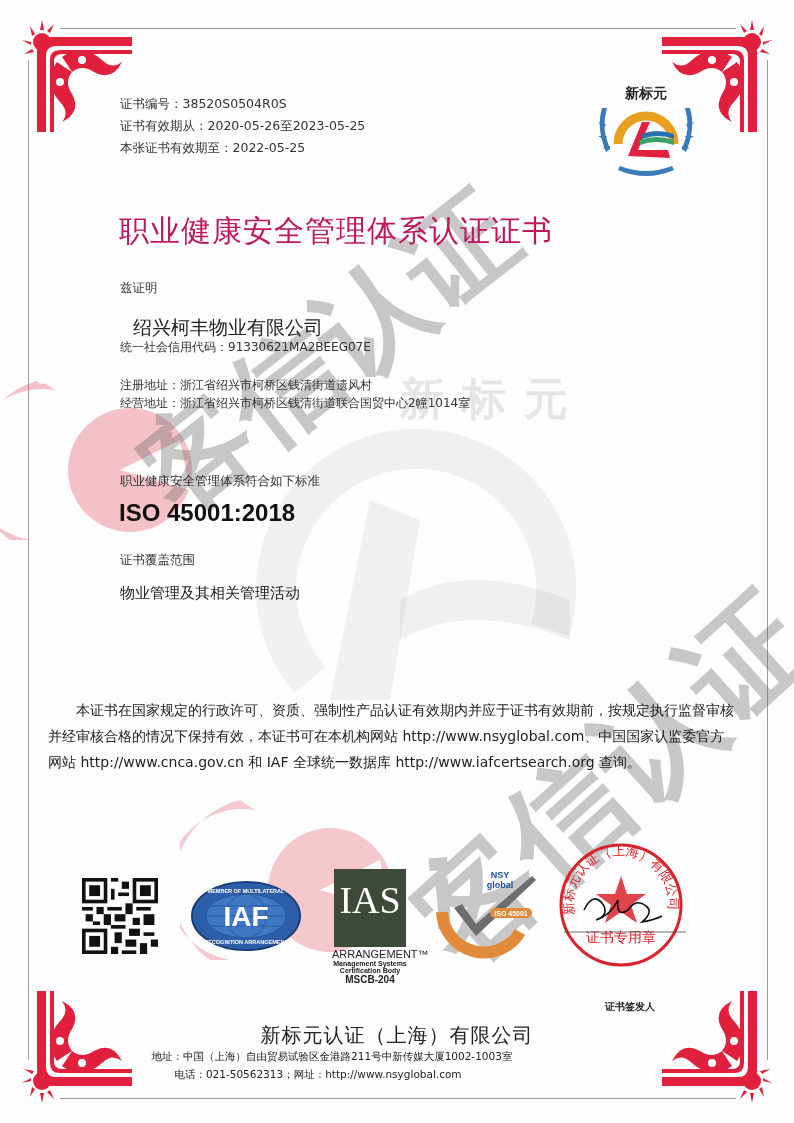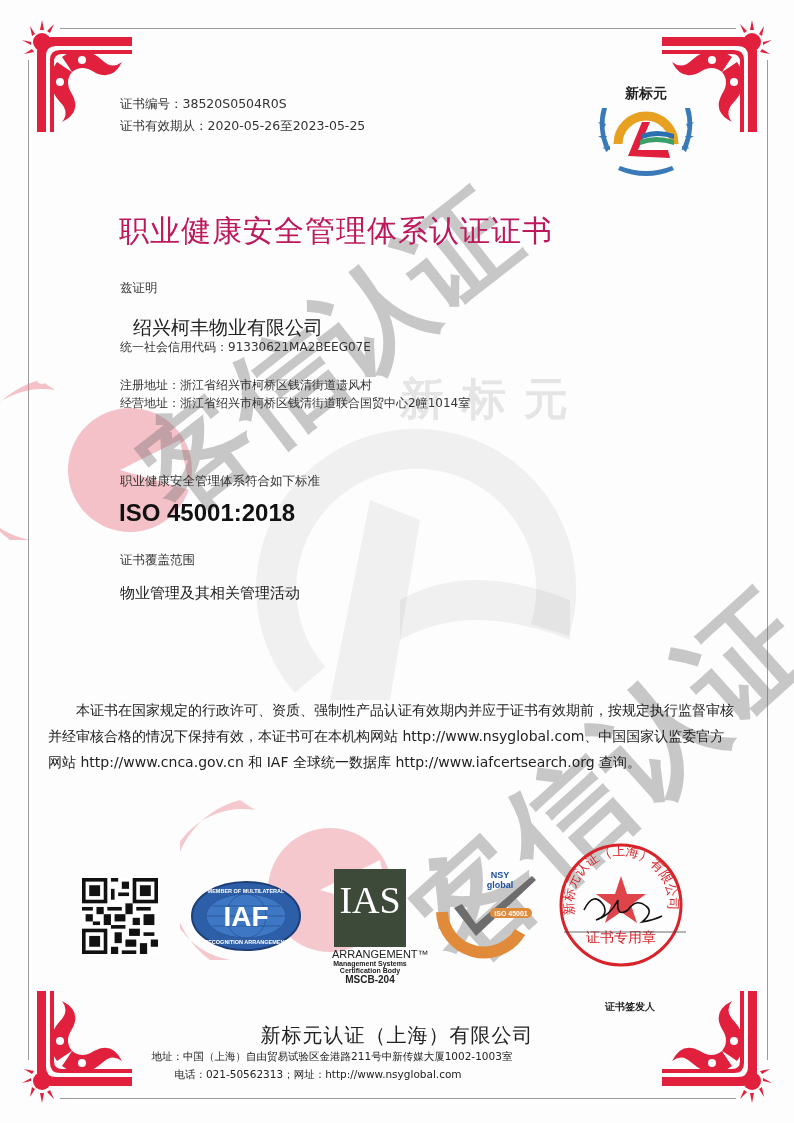--- a/index.html
+++ b/index.html
@@ -119,20 +119,21 @@
       <path d="M150 220 Q220 180 320 220 L320 260 Q220 220 150 260 Z"></path>
     </g>
   </svg>
   <div class="wm-text" style="left:110px; top:430px; font-size:110px; transform:rotate(-38deg); color:rgba(110,110,110,0.38);">客信认证</div>
   <div class="wm-text" style="left:380px; top:880px; font-size:120px; transform:rotate(-42deg); color:rgba(110,110,110,0.38);">客信认证</div>
   <div class="wm-text" style="left:400px; top:370px; font-size:44px; color:rgba(160,160,160,0.25); letter-spacing:18px;">新标元</div>
 
   <div class="abs meta" style="left:120px; top:93px;">
     <div><span>证书编号：</span><span>38520S0504R0S</span></div>
     <div><span>证书有效期从：</span><span>2020-05-26至2023-05-25</span></div>
+    <div><span>本张证书有效期至：</span><span>2022-05-25</span></div>
   </div>
 
   <svg class="abs" style="left:588px; top:78px; width:116px; height:104px;" viewBox="0 0 116 104">
     <g fill="#3a7ab8">
       <path d="M14 30 q-6 20 4 44 q4 -2 3 -6 q-8 -18 -2 -38 z"></path>
       <path d="M10 44 l8 2 l-2 4 z M10 58 l9 0 l-2 4 z M14 70 l8 -2 l0 4 z"></path>
       <path d="M102 30 q6 20 -4 44 q-4 -2 -3 -6 q8 -18 2 -38 z"></path>
       <path d="M106 44 l-8 2 l2 4 z M106 58 l-9 0 l2 4 z M102 70 l-8 -2 l0 4 z"></path>
       <path d="M30 92 q28 12 56 0 l-2 -4 q-26 10 -52 0 z"></path>
     </g>

